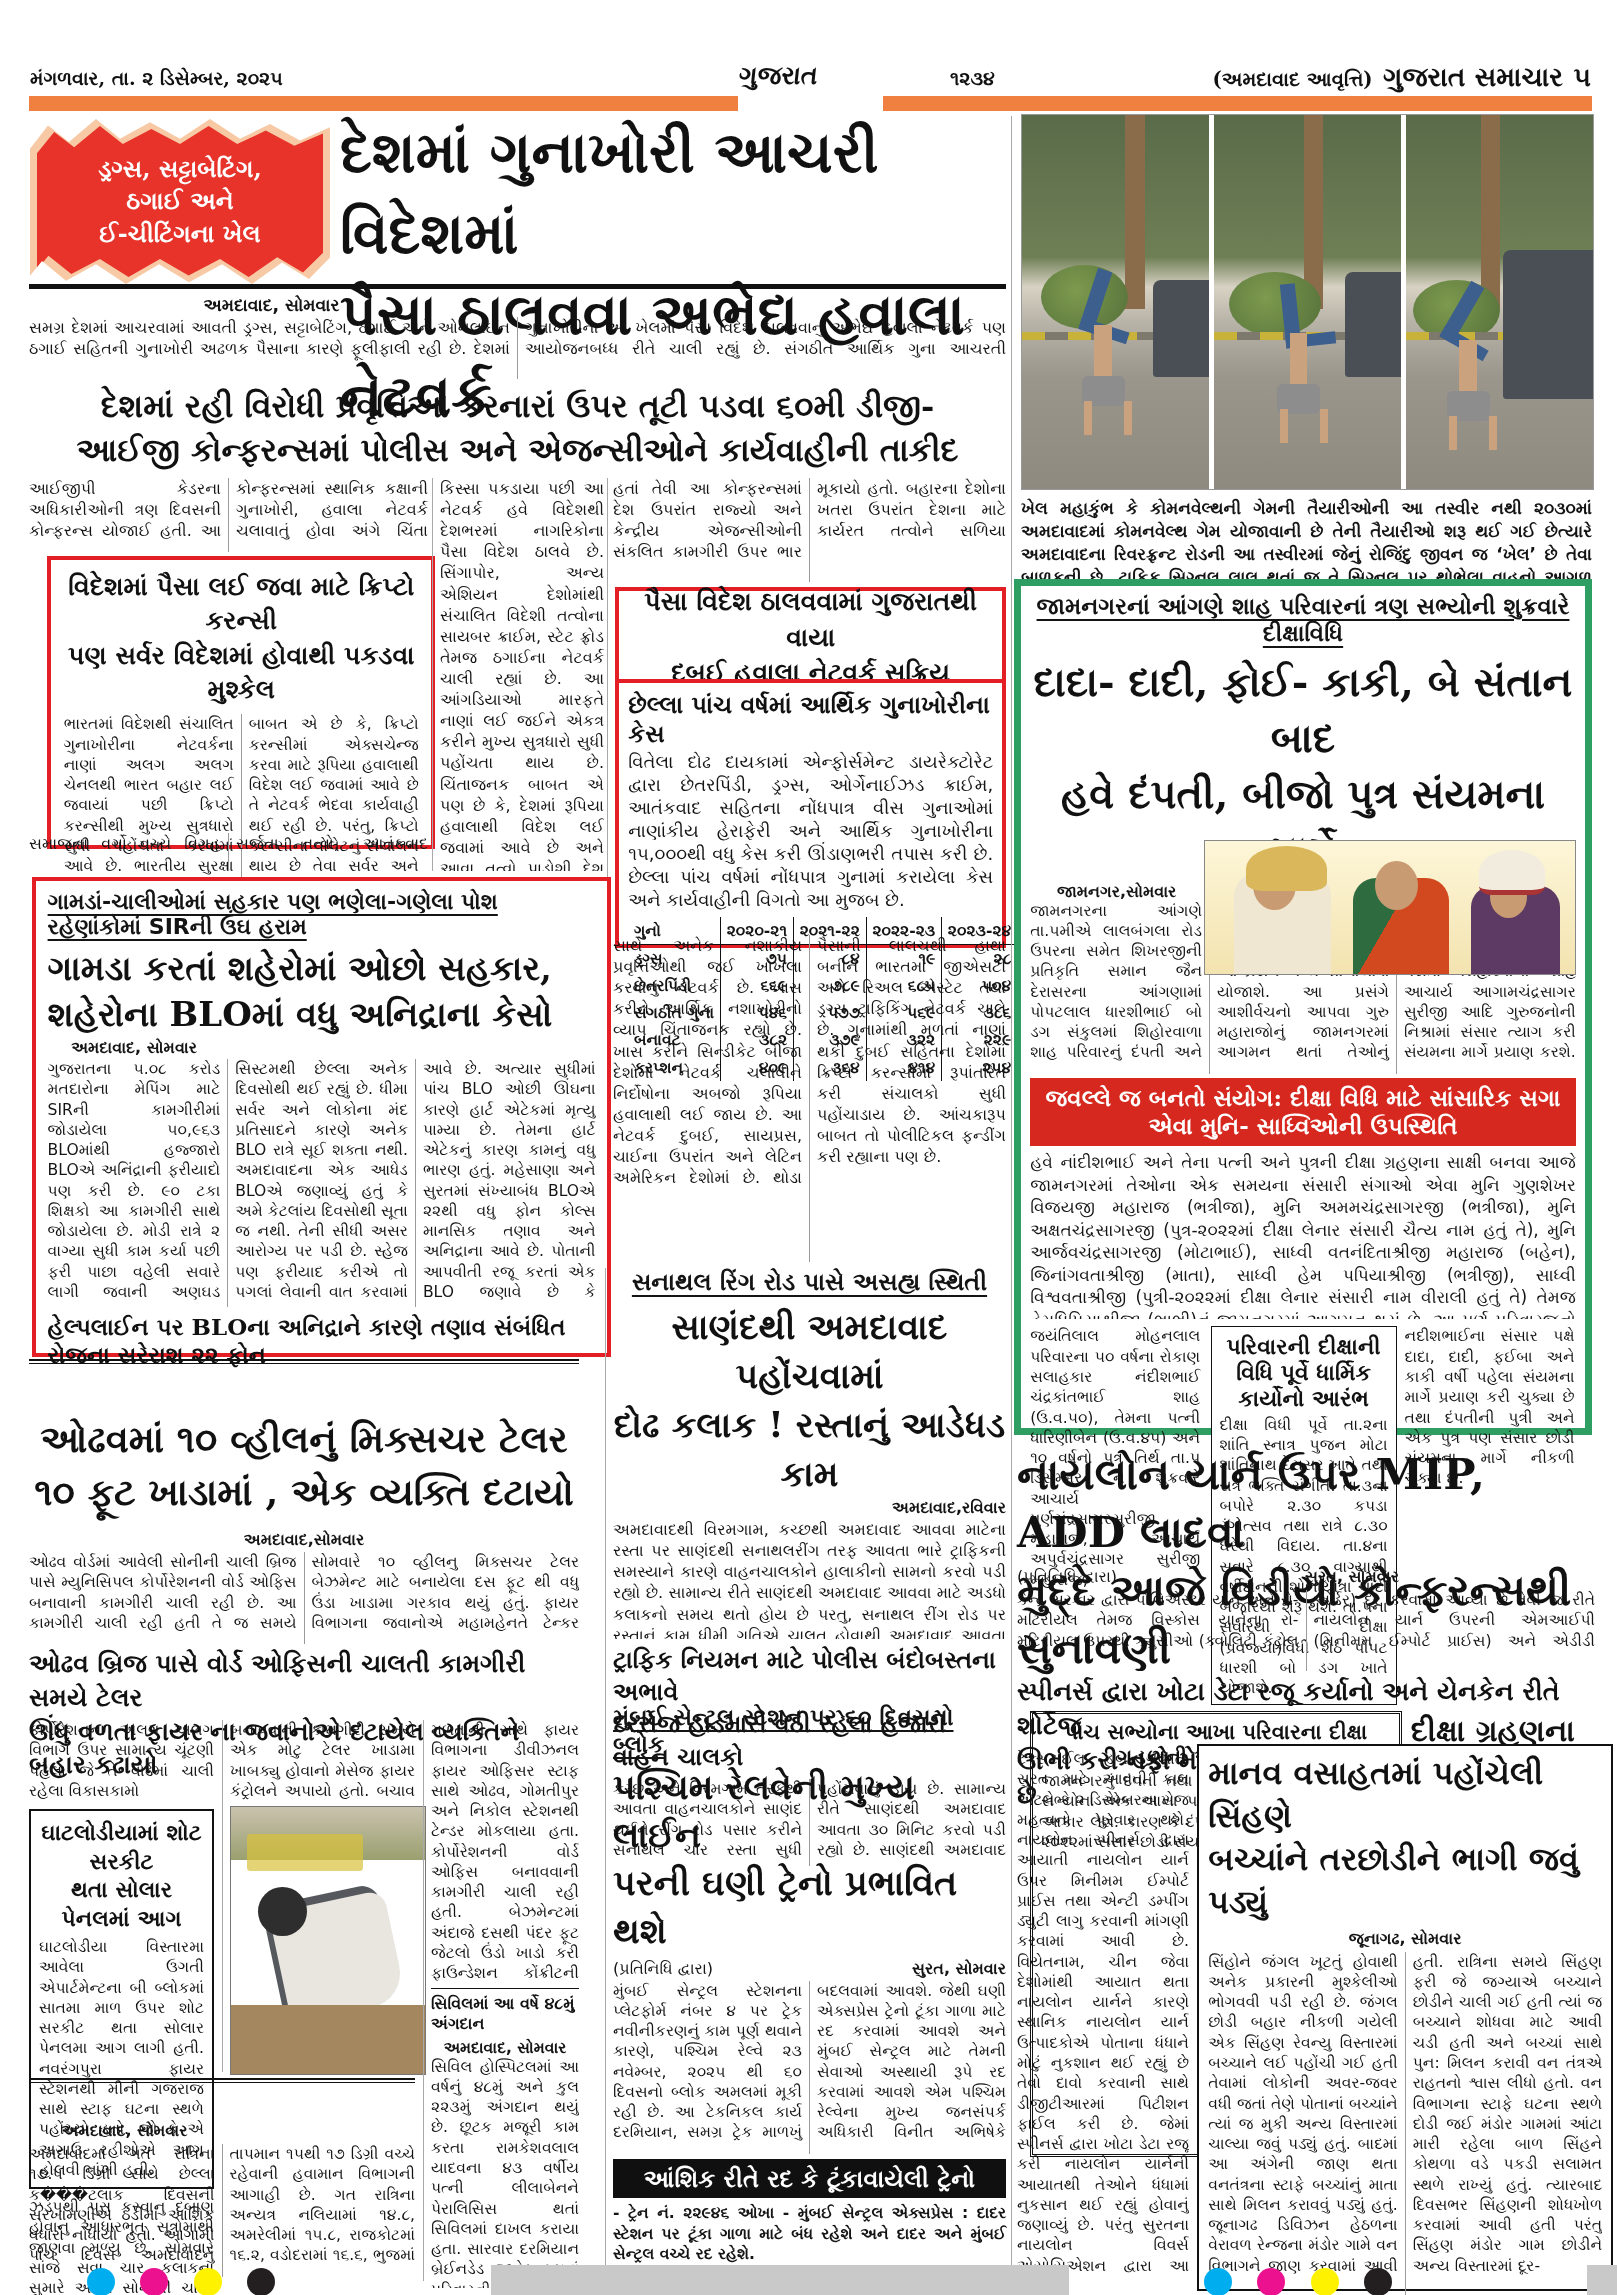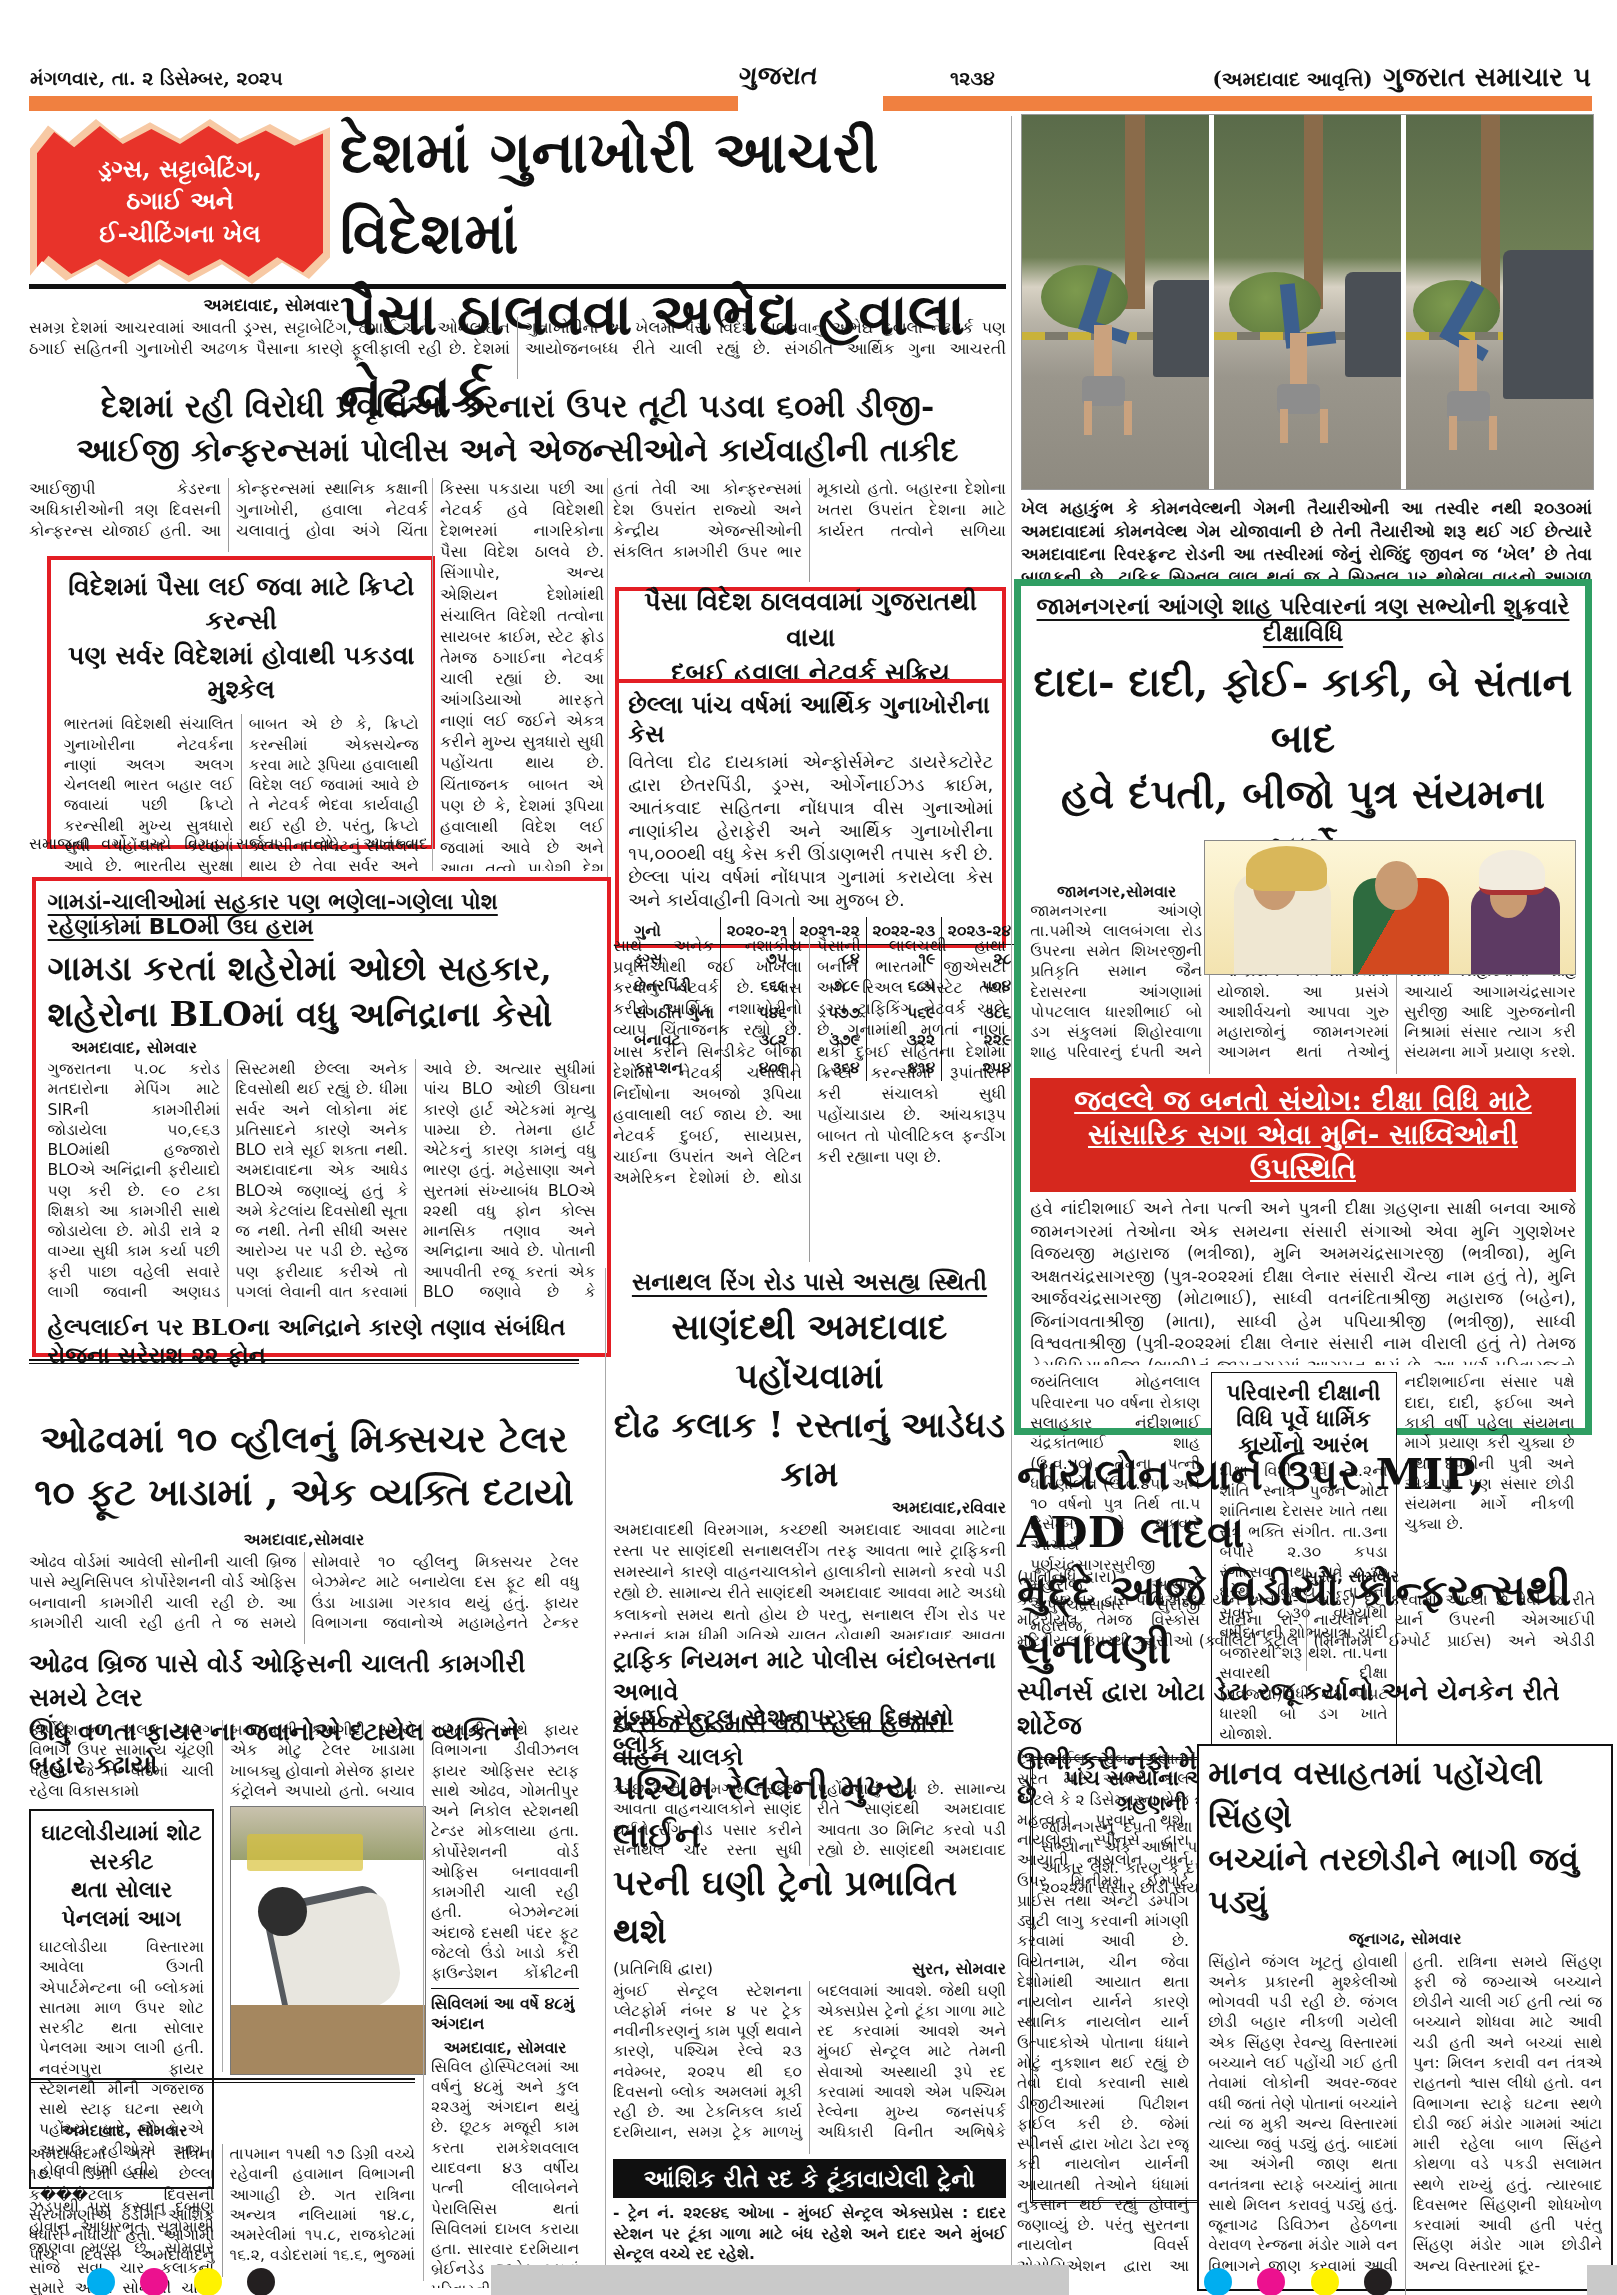--- a/index.html
+++ b/index.html
@@ -170,21 +170,21 @@
             <td>૧૮૩</td>
           </tr>
       </tbody>
     </table>
   </div>
   <div class="abs body j c2" style="left:613px;top:935px;width:393px;height:327px;overflow:hidden;">
     <span>સાથે અનેક નશાકીય પ્રવૃત્તિઓથી જઈ ખોખલા કરવાનું નેટવર્ક છે. ખાસ કરીને આર્થિક નશાખોરીનો વ્યાપ ચિંતાજનક રહ્યો છે. ખાસ કરીને સિન્ડીકેટ બીજા દેશોમાં નેટવર્ક ચલાવીને નિર્દોષોના અબજો રૂપિયા હવાલાથી લઈ જાય છે. આ નેટવર્ક દુબઈ, સાયપ્રસ, ચાઈના ઉપરાંત અને લેટિન અમેરિકન દેશોમાં છે. થોડા પૈસાની લાલચથી હાથા બનીને ભારતમાં જીએસટી અને રિઅલ એસ્ટેટ તથા ડ્રગ્સ ટ્રાફિકિંગ નેટવર્ક ચાલે છે. ગુનામાંથી મળતાં નાણાં થકી દુબઈ સહિતના દેશોમાં ક્રિપ્ટો કરન્સીમાં રૂપાંતરિત કરી સંચાલકો સુધી પહોંચાડાય છે. આંચકારૂપ બાબત તો પોલીટિકલ ફન્ડીંગ કરી રહ્યાના પણ છે.</span>
   </div>
 
   <div class="abs box-red" style="left:32px;top:877px;width:548px;height:456px;padding:8px 11.6px;">
-    <div class="kick" style="font-size:22px;">ગામડાં-ચાલીઓમાં સહકાર પણ ભણેલા-ગણેલા પોશ રહેણાંકોમાં BLOમી ઉંઘ હરામ</div>
+    <div class="kick" style="font-size:22px;">ગામડાં-ચાલીઓમાં સહકાર પણ ભણેલા-ગણેલા પોશ રહેણાંકોમાં SIRની ઉંઘ હરામ</div>
     <div class="hd" style="font-size:34px;line-height:1.35;margin-top:7px;">
       <div>ગામડા કરતાં શહેરોમાં ઓછો સહકાર,</div>
       <div>શહેરોના BLOમાં વધુ અનિદ્રાના કેસો</div>
     </div>
     <div class="dateline center" style="font-size:16px;width:173px;">અમદાવાદ, સોમવાર</div>
     <div class="body-sm j c3" style="height:248px;overflow:hidden;margin-top:2.3px;">
       <span>ગુજરાતના ૫.૦૮ કરોડ મતદારોના મેપિંગ માટે SIRની કામગીરીમાં જોડાયેલા ૫૦,૯૬૩ BLOમાંથી હજ્જારો BLOએ અનિંદ્રાની ફરીયાદો પણ કરી છે. ૯૦ ટકા શિક્ષકો આ કામગીરી સાથે જોડાયેલા છે. મોડી રાત્રે ૨ વાગ્યા સુધી કામ કર્યા પછી ફરી પાછા વહેલી સવારે લાગી જવાની અણઘડ સિસ્ટમથી છેલ્લા અનેક દિવસોથી થઈ રહ્યું છે. ધીમા સર્વર અને લોકોના મંદ પ્રતિસાદને કારણે અનેક BLO</span>
       <span>રાત્રે સૂઈ શક્તા નથી. અમદાવાદના એક આધેડ BLOએ જણાવ્યું હતું કે અમે કેટલાંય દિવસોથી સૂતા જ નથી. તેની સીધી અસર આરોગ્ય પર પડી છે. સ્હેજ પણ ફરીયાદ કરીએ તો પગલાં લેવાની વાત કરવામાં આવે છે. અત્યાર સુધીમાં પાંચ BLO ઓછી ઊંઘના કારણે હાર્ટ એટેકમાં મૃત્યુ પામ્યા છે. તેમના હાર્ટ એટેકનું કારણ કામનું વધુ ભારણ હતું. મહેસાણા અને સુરતમાં સંખ્યાબંધ BLOએ ૨૨થી વધુ ફોન કોલ્સ માનસિક તણાવ અને અનિદ્રાના આવે છે.</span>
       <span>પોતાની આપવીતી રજૂ કરતાં એક BLO જણાવે છે કે સોસાયટીમાં જઈએ છીએ તો જાણે કશું જ ના પડી હોય તેમ કરે છે તો બીજી તરફ અમારે ઉજાગરા સાથે અમારી સામે પગલાં લેવાની માનસિક ધમકી. અમને પરિવારથી સાવ જુદા નાંખ્યા હોય તેવો છેલ્લા વીસ દિવસથી સતત અહેસાસ થાય છે. ગામડામાં SIRની કામગીરી ઝડપથી થઈ રહી છે.</span>
     </div>
@@ -348,21 +348,21 @@
     <div style="position:absolute;right:9.2px;top:254px;width:370px;height:133px;background:linear-gradient(180deg,#fdf6d8,#f3e3b0);border:1.2px solid #888;overflow:hidden;">
       <div style="position:absolute;left:8%;bottom:0;width:26%;height:76%;background:#efe7d2;border-radius:23px 23px 0 0;"></div>
       <div class="fam-head" style="left:13%;"></div>
       <div style="position:absolute;left:11%;top:4.6px;width:22%;height:34%;background:#d9b75a;border-radius:50% 50% 20% 20%;"></div>
       <div style="position:absolute;left:40%;bottom:0;width:26%;height:72%;background:linear-gradient(120deg,#2e6b3f 40%,#d2491f 40%);border-radius:23px 23px 0 0;"></div>
       <div class="fam-head" style="left:46%;"></div>
       <div style="position:absolute;left:72%;bottom:0;width:24%;height:66%;background:#5d3a63;border-radius:21px 21px 0 0;"></div>
       <div class="fam-head" style="left:77%;top:35px;width:37px;height:42px;"></div>
       <div style="position:absolute;left:74%;top:9.2px;width:18%;height:30%;background:#f2ecdf;border-radius:50% 50% 20% 20%;border-bottom:5.8px solid #a33;"></div>
     </div>
-    <div class="strip-red hd center" style="font-size:28px;padding:5.8px 3.5px;margin-top:4.6px;color:#fff;text-decoration:underline;">જવલ્લે જ બનતો સંયોગ: દીક્ષા વિધિ માટે સાંસારિક સગા એવા મુનિ- સાધ્વિઓની ઉપસ્થિતિ</div>
+    <div class="strip-red hd center" style="font-size:23px;padding:5.8px 3.5px;margin-top:4.6px;color:#fff;">જવલ્લે જ બનતો સંયોગ: દીક્ષા વિધિ માટે સાંસારિક સગા એવા મુનિ- સાધ્વિઓની ઉપસ્થિતિ</div>
     <div class="body j" style="margin-top:5.8px;height:168px;overflow:hidden;font-size:17px;">હવે નાંદીશભાઈ અને તેના પત્ની અને પુત્રની દીક્ષા ગ્રહણના સાક્ષી બનવા આજે જામનગરમાં તેઓના એક સમયના સંસારી સંગાઓ એવા મુનિ ગુણશેખર વિજયજી મહારાજ (ભત્રીજા), મુનિ અમમચંદ્રસાગરજી (ભત્રીજા), મુનિ અક્ષતચંદ્રસાગરજી (પુત્ર-૨૦૨૨માં દીક્ષા લેનાર સંસારી ચૈત્ય નામ હતું તે), મુનિ આર્જવચંદ્રસાગરજી (મોટાભાઈ), સાધ્વી વતનંદિતાશ્રીજી મહારાજ (બહેન), જિનાંગવતાશ્રીજી (માતા), સાધ્વી હેમ પપિયાશ્રીજી (ભત્રીજી), સાધ્વી વિશ્વવતાશ્રીજી (પુત્રી-૨૦૨૨માં દીક્ષા લેનાર સંસારી નામ વીરાલી હતું તે) તેમજ હેમધિપિયાશ્રીજી (ભાભી)નું જામનગરમાં આગમન થયું છે. આ પૂર્ણ પરિવારજનો પોતાના આત્મિયોના સંસાર ત્યાગના સાક્ષી બનશે. જૈન સમાજમાં આવી ઘટના ભાગ્યે જ જોવા મળે છે.</div>
     <div style="display:grid;grid-template-columns:170px 364px;grid-column-gap:10.4px;margin-top:7px;">
       <div class="body-sm j" style="grid-row:1 / span 2;">જયંતિલાલ મોહનલાલ પરિવારના ૫૦ વર્ષના રોકાણ સલાહકાર નંદીશભાઈ ચંદ્રકાંતભાઈ શાહ (ઉ.વ.૫૦), તેમના પત્ની ધારિણીબેન (ઉ.વ.૪૫) અને ૧૦ વર્ષનો પુત્ર તિર્થ તા.૫ ડિસેમ્બર ને શુક્રવારે આચાર્ય પુર્ણચંદ્રસાગરસુરીજી મહારાજ, આચાર્ય અપુર્વચંદ્રસાગર સુરીજી મહારાજ,</div>
       <div style="display:grid;grid-template-columns:1fr 170px;grid-column-gap:8px;">
         <div>
           <div class="box-blk" style="border-width:1.7px;padding:5.8px 8px;">
             <div class="hd center" style="font-size:22px;">પરિવારની દીક્ષાની વિધિ પૂર્વે ધાર્મિક કાર્યોનો આરંભ</div>
             <div class="body-sm j" style="margin-top:3.5px;">દીક્ષા વિધી પૂર્વે તા.૨ના શાંતિ સ્નાત્ર પુજન મોટા શાંતિનાથ દેરાસર ખાતે તથા રાત્રે ભક્તિ સંગીત. તા.૩ના બપોરે ૨.૩૦ કપડા રંગોત્સવ તથા રાત્રે ૮.૩૦ ઘરેથી વિદાય. તા.૪ના સવારે ૮.૩૦ વાગ્યાથી વર્ષીદાનની શોભાયાત્રા ચાંદી બજારથી શરૂ થશે. તા.૫ના સવારથી દીક્ષા (પ્રવજ્યા)વિધી શેઠ પોપટ ધારશી બો ડગ ખાતે યોજાશે.</div>
           </div>
         </div>

